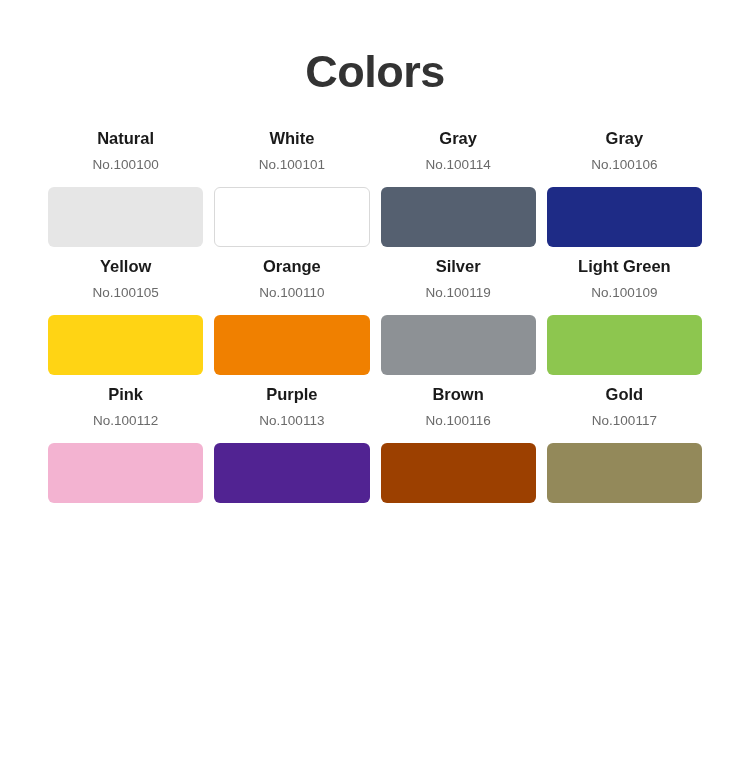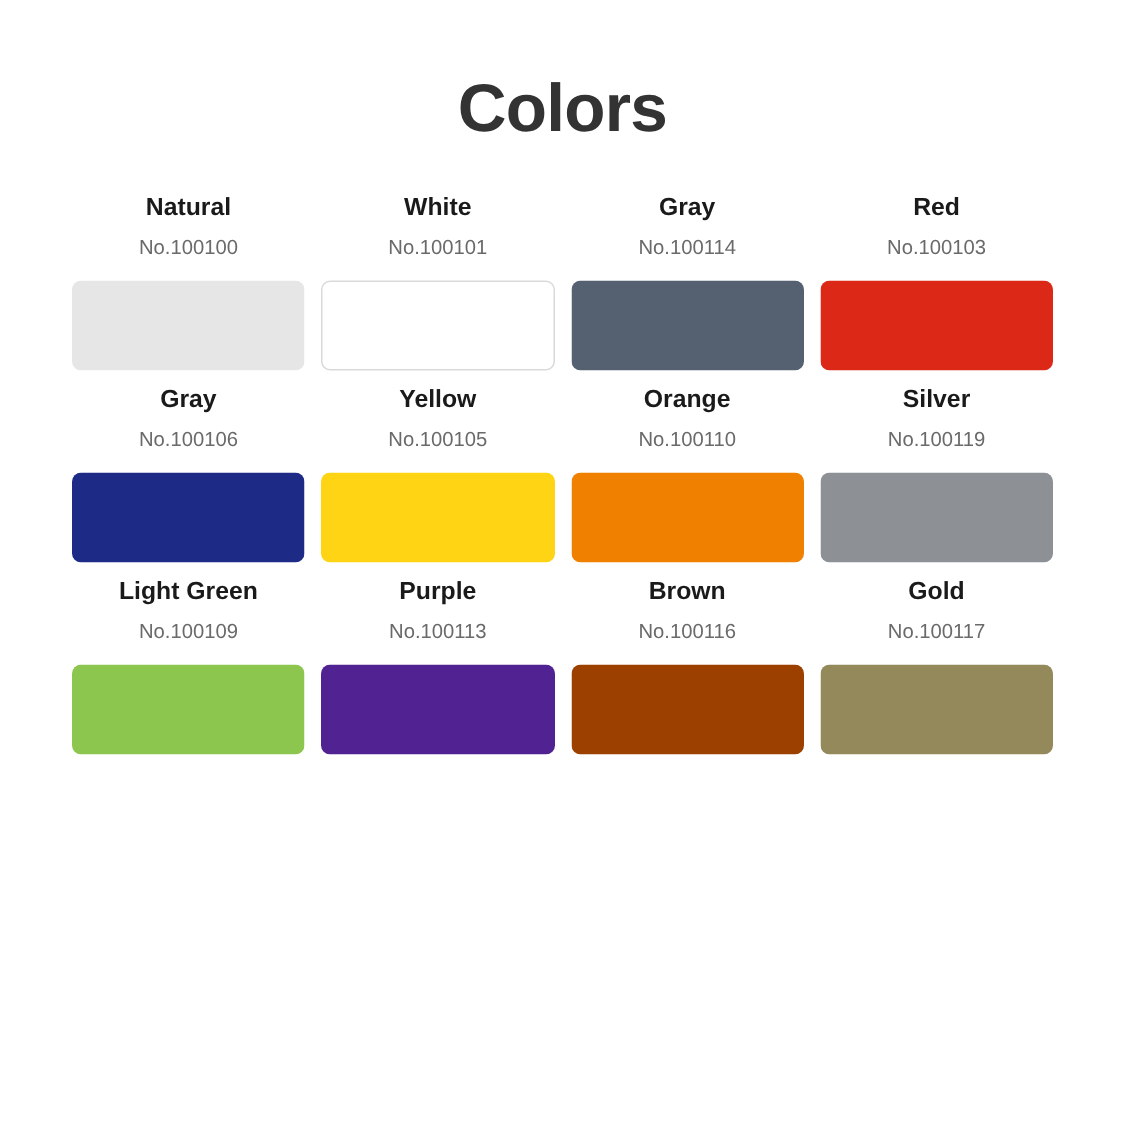--- a/index.html
+++ b/index.html
@@ -105,25 +105,20 @@
         <div class="swatch-name">White</div>
         <div class="swatch-code">No.100101</div>
         <div class="swatch-chip bordered" style="background-color: rgb(255, 255, 255);"></div>
       </div>
       <div class="swatch-cell">
         <div class="swatch-name">Gray</div>
         <div class="swatch-code">No.100114</div>
         <div class="swatch-chip" style="background-color: rgb(85, 96, 112);"></div>
       </div>
       <div class="swatch-cell">
-        <div class="swatch-name">Red</div>
-        <div class="swatch-code">No.100103</div>
-        <div class="swatch-chip" style="background-color: rgb(220, 40, 23);"></div>
-      </div>
-      <div class="swatch-cell">
         <div class="swatch-name">Gray</div>
         <div class="swatch-code">No.100106</div>
         <div class="swatch-chip" style="background-color: rgb(30, 43, 134);"></div>
       </div>
       <div class="swatch-cell">
         <div class="swatch-name">Yellow</div>
         <div class="swatch-code">No.100105</div>
         <div class="swatch-chip" style="background-color: rgb(255, 212, 20);"></div>
       </div>
       <div class="swatch-cell">
@@ -135,20 +130,25 @@
         <div class="swatch-name">Silver</div>
         <div class="swatch-code">No.100119</div>
         <div class="swatch-chip" style="background-color: rgb(141, 145, 149);"></div>
       </div>
       <div class="swatch-cell">
         <div class="swatch-name">Light Green</div>
         <div class="swatch-code">No.100109</div>
         <div class="swatch-chip" style="background-color: rgb(141, 198, 79);"></div>
       </div>
       <div class="swatch-cell">
+        <div class="swatch-name">Pink</div>
+        <div class="swatch-code">No.100112</div>
+        <div class="swatch-chip" style="background-color: rgb(243, 179, 209);"></div>
+      </div>
+      <div class="swatch-cell">
         <div class="swatch-name">Purple</div>
         <div class="swatch-code">No.100113</div>
         <div class="swatch-chip" style="background-color: rgb(81, 35, 146);"></div>
       </div>
       <div class="swatch-cell">
         <div class="swatch-name">Brown</div>
         <div class="swatch-code">No.100116</div>
         <div class="swatch-chip" style="background-color: rgb(156, 64, 0);"></div>
       </div>
       <div class="swatch-cell">

